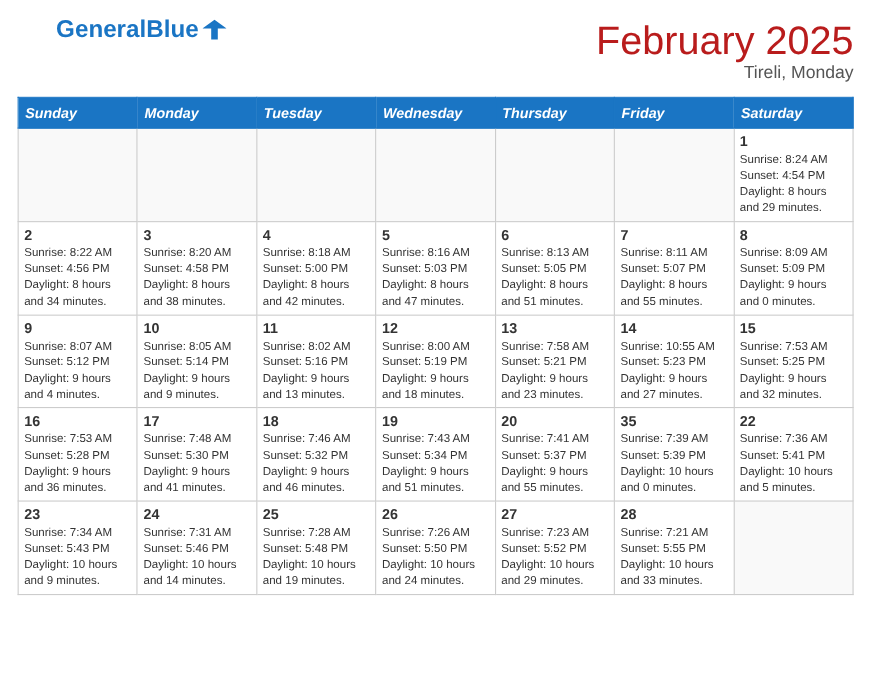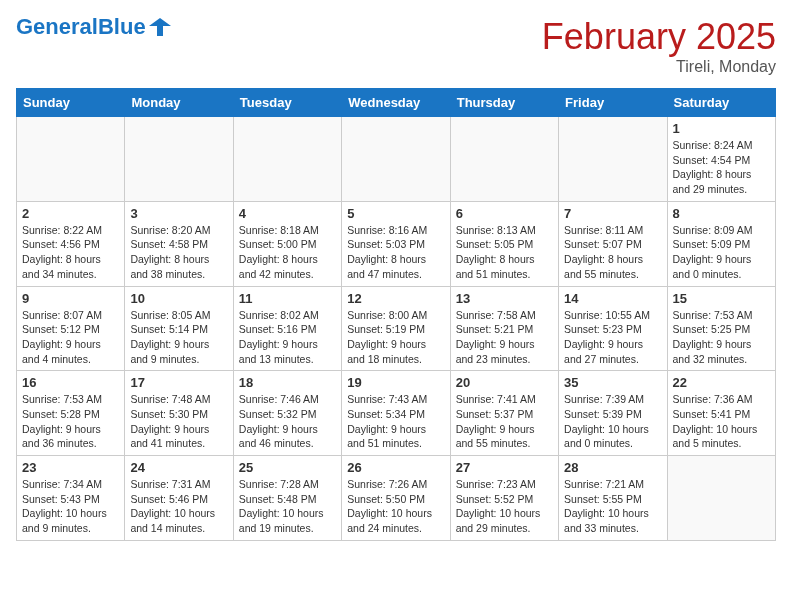--- a/index.html
+++ b/index.html
@@ -47,20 +47,21 @@
       border: 1px solid #ccc;
     }
     .calendar th {
       background: #1a75c4;
       color: #fff;
       padding: 6px 6px;
       font-size: 13px;
       font-weight: bold;
       text-align: left;
       border: 1px solid #1a75c4;
+      font-style: italic;
     }
     .calendar td {
       border: 1px solid #ccc;
       vertical-align: top;
       padding: 4px 5px;
       width: 107px;
       min-height: 80px;
       font-size: 11px;
       color: #333;
       background: #fff;
@@ -82,21 +83,21 @@
       min-height: 70px;
       margin-left: 45px;
     }
   </style>
 </head>
 <body>
 
 <div class="header">
   <div class="logo">
     <div>
-      <div style="display:flex;align-items:center;">
+      <div style="display:flex;align-items:center;margin-left:35px;">
         <span class="logo-text">
           <span>General</span><span style="color:#1a75c4">Blue</span>
         </span>
         <svg width="22" height="22" viewBox="0 0 22 22" style="margin-left:3px;">
           <polygon points="11,2 22,10 14,10 14,20 8,20 8,10 0,10" fill="#1a75c4"></polygon>
         </svg>
       </div>
     </div>
   </div>
   <div class="title-block">

